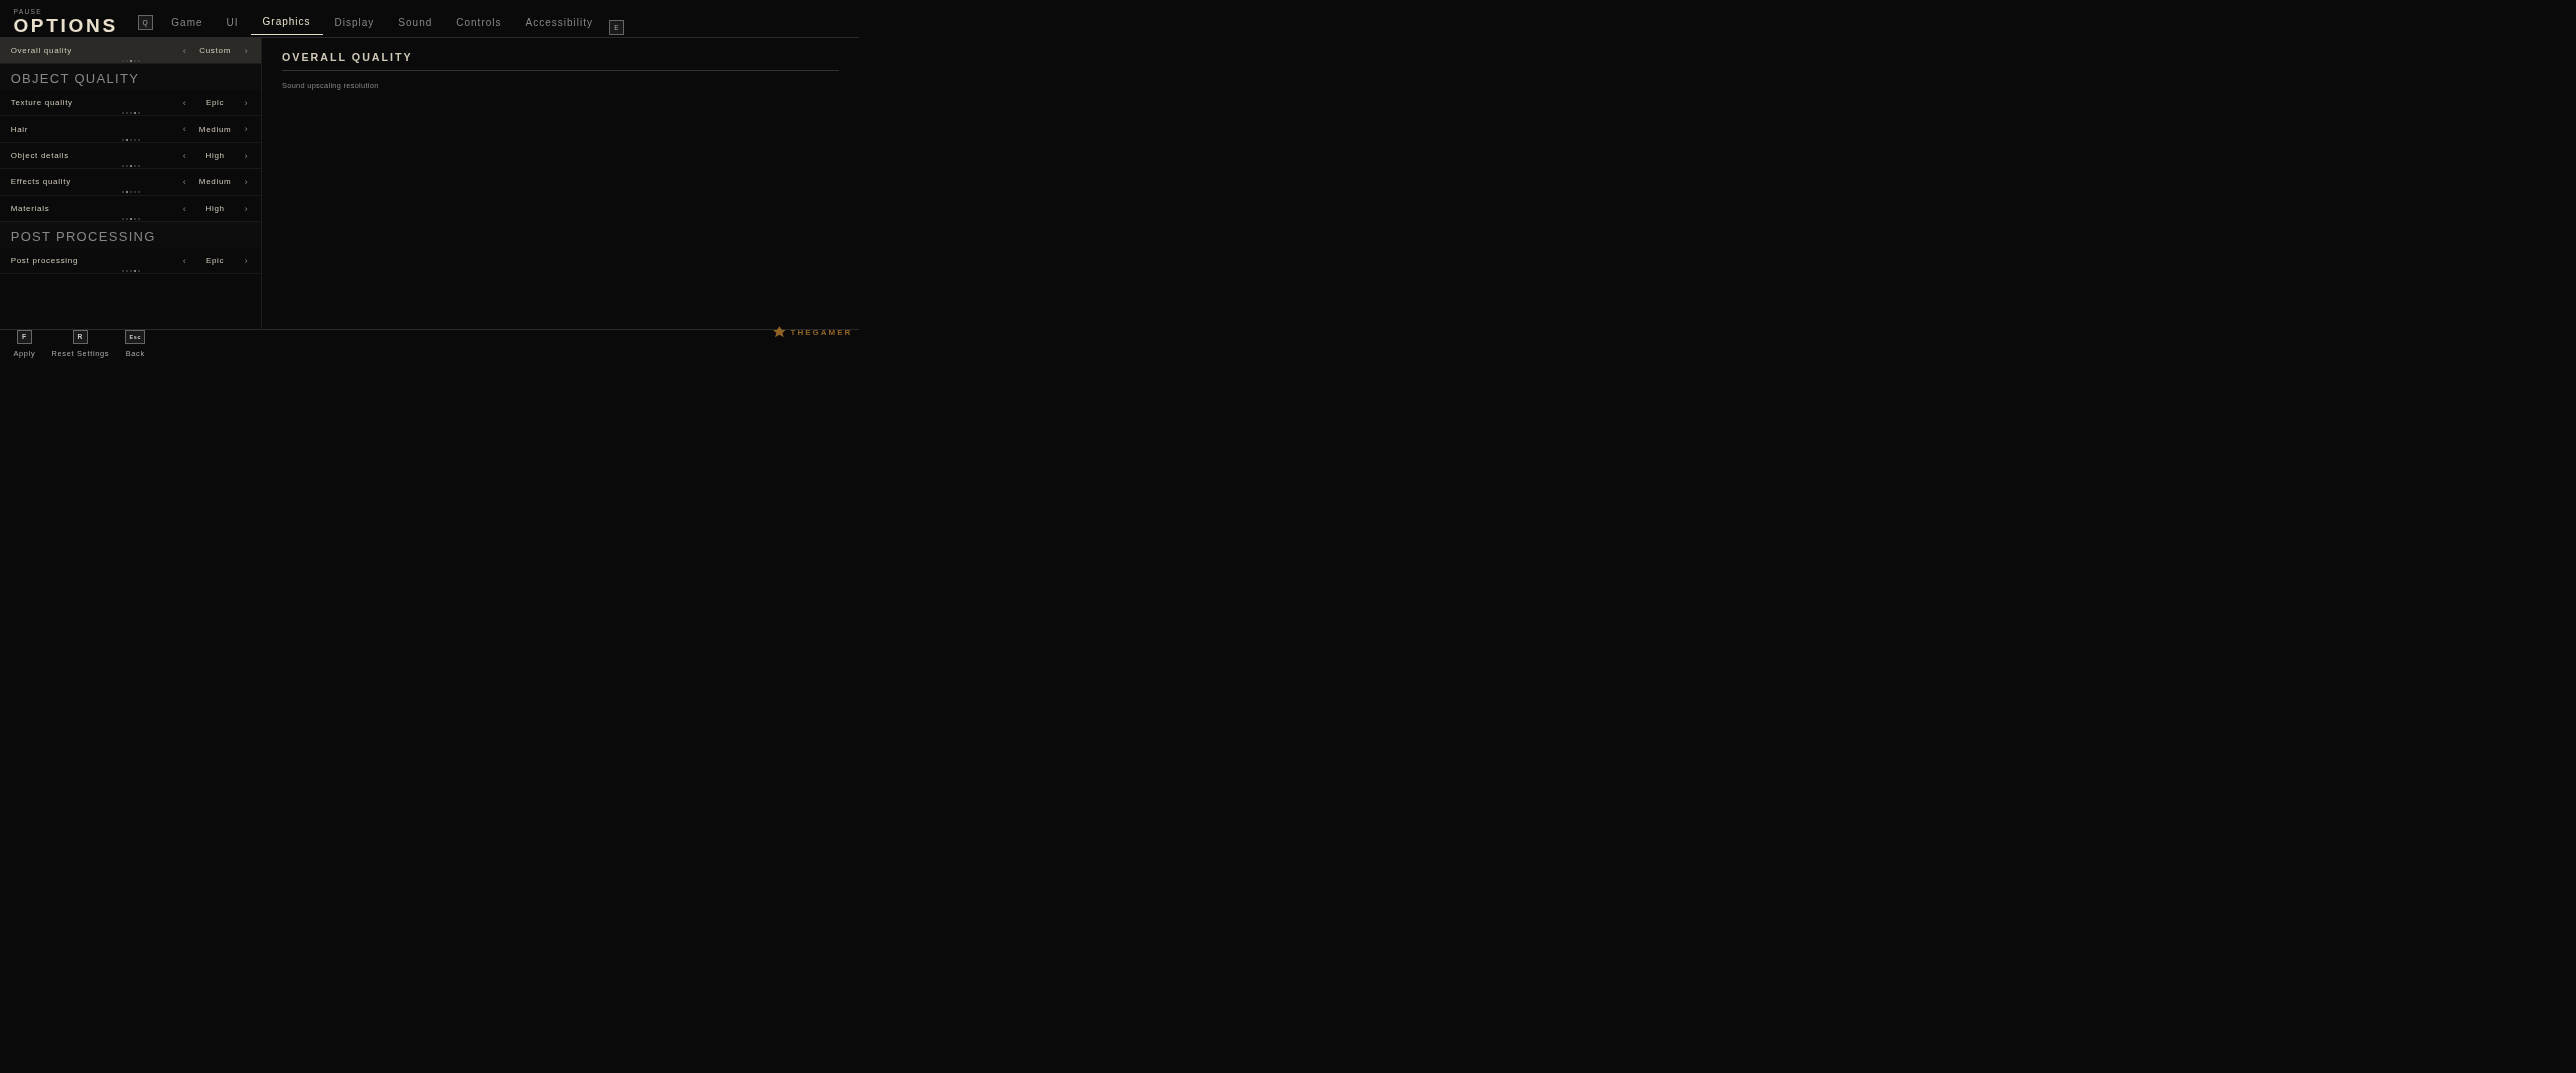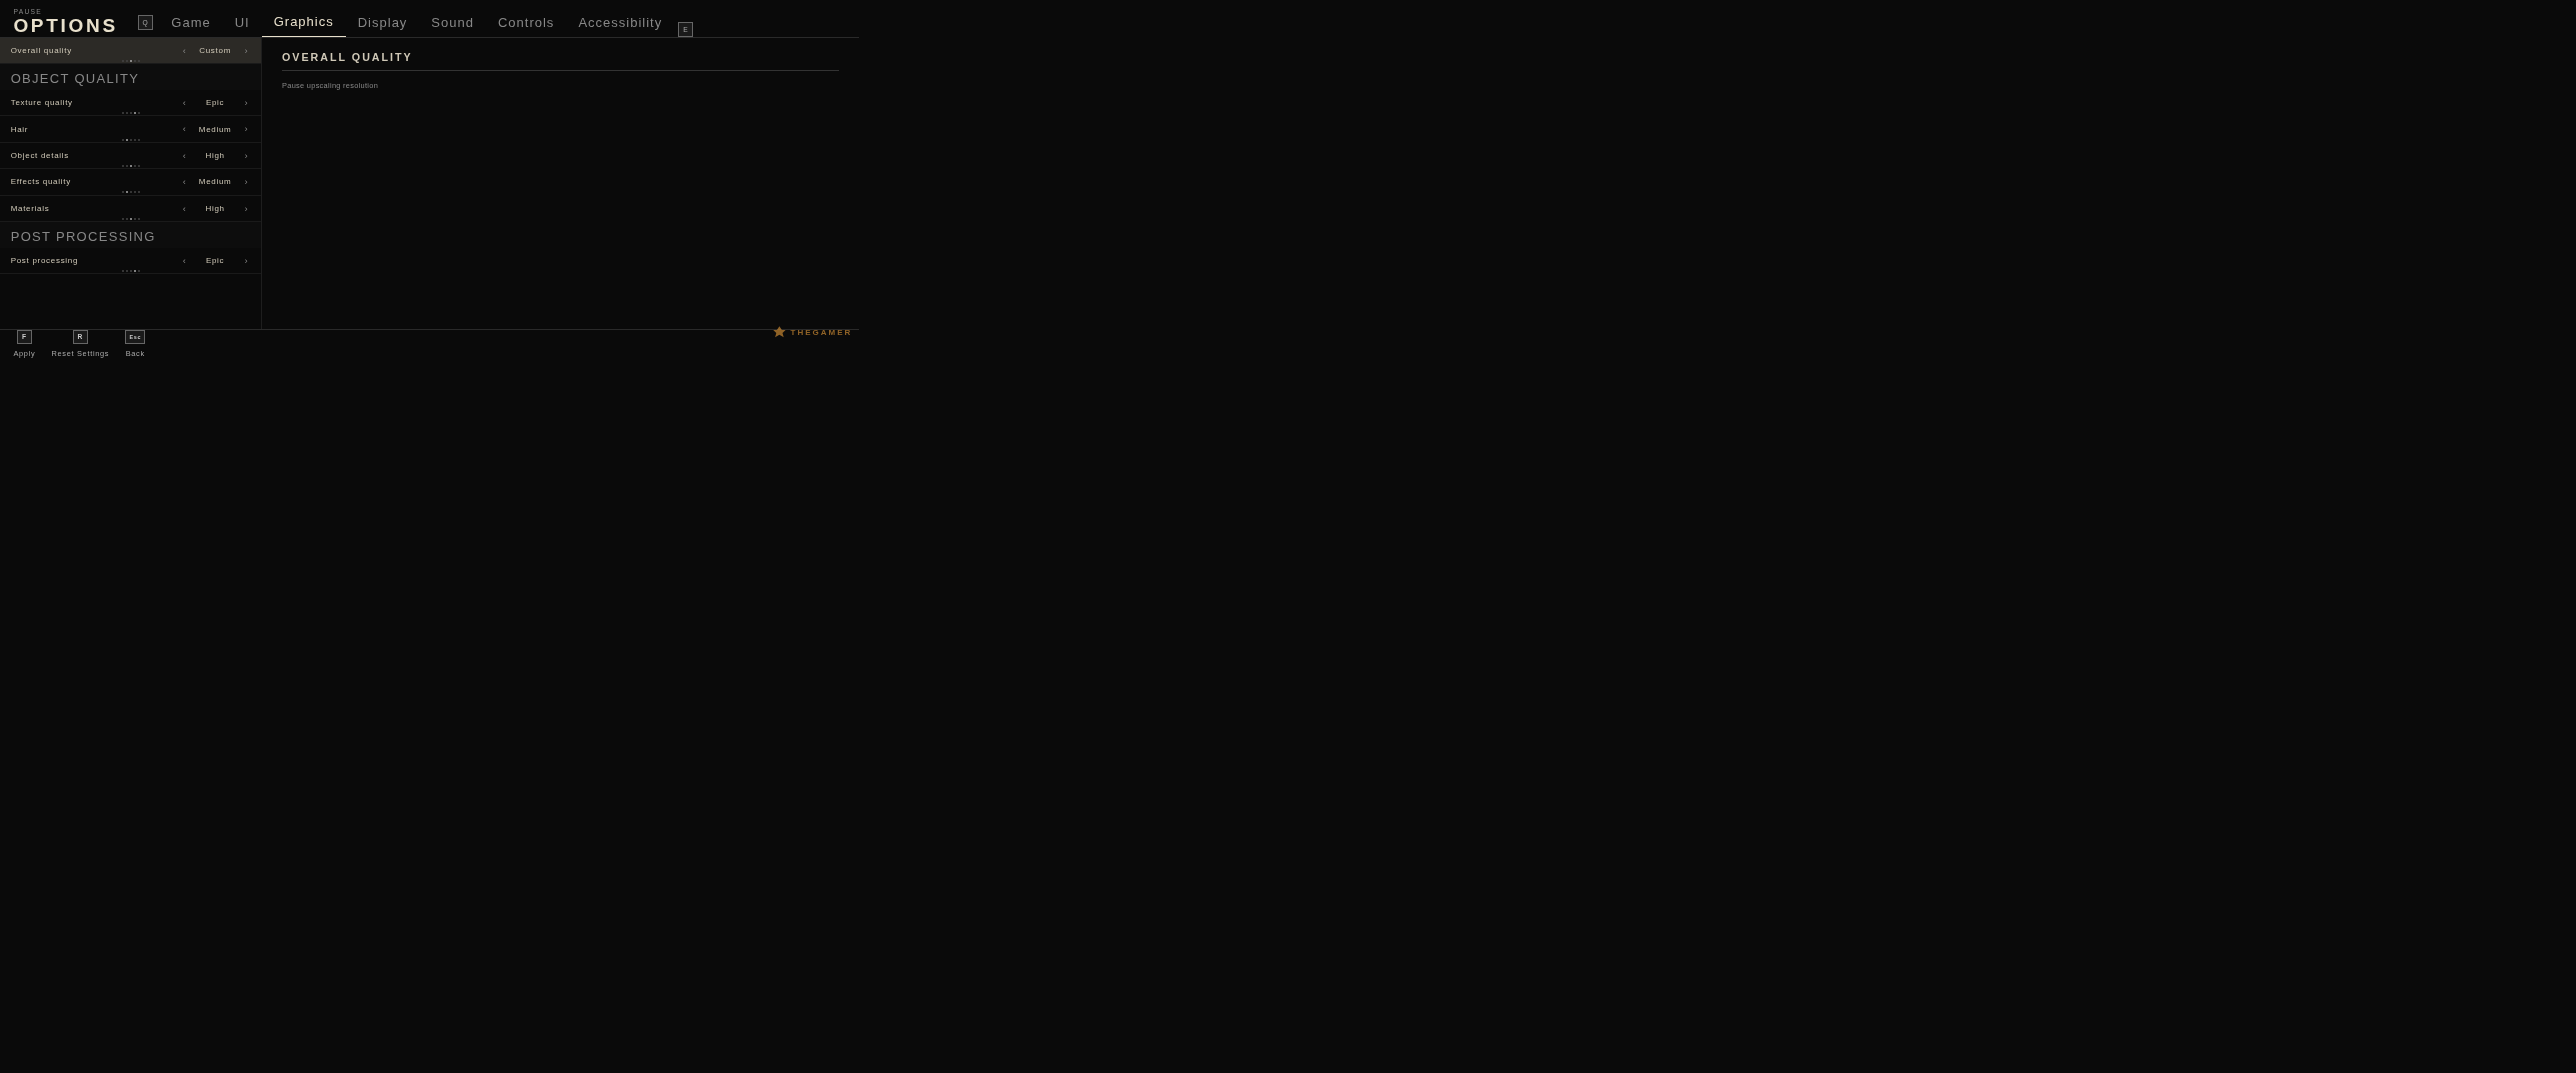--- a/index.html
+++ b/index.html
@@ -60,21 +60,21 @@
 
     .nav-tabs {
       display: flex;
       align-items: flex-end;
       gap: 0;
       flex: 1;
     }
 
     .nav-tab {
       padding: 5.4px 12px 6.7px 12px;
-      font-size: 13px;
+      font-size: 10px;
       letter-spacing: 1px;
       color: #888;
       cursor: pointer;
       text-transform: capitalize;
       position: relative;
       white-space: nowrap;
     }
 
     .nav-tab.active {
       color: #e8e0cc;
@@ -420,21 +420,21 @@
         <div class="dot"></div>
         <div class="dot active-dot"></div>
         <div class="dot"></div>
       </div>
     </div>
 
   </div>
 
   <div class="right-panel">
     <div class="quality-title">OVERALL QUALITY</div>
-    <div class="quality-desc">Pause upscaling resolution</div>
+    <div class="quality-desc">Sound upscaling resolution</div>
   </div>
 
 </div>
 
 <div class="footer">
   <div class="footer-btn">
     <span class="footer-key">F</span>
     <span>Apply</span>
   </div>
   <div class="footer-btn">

